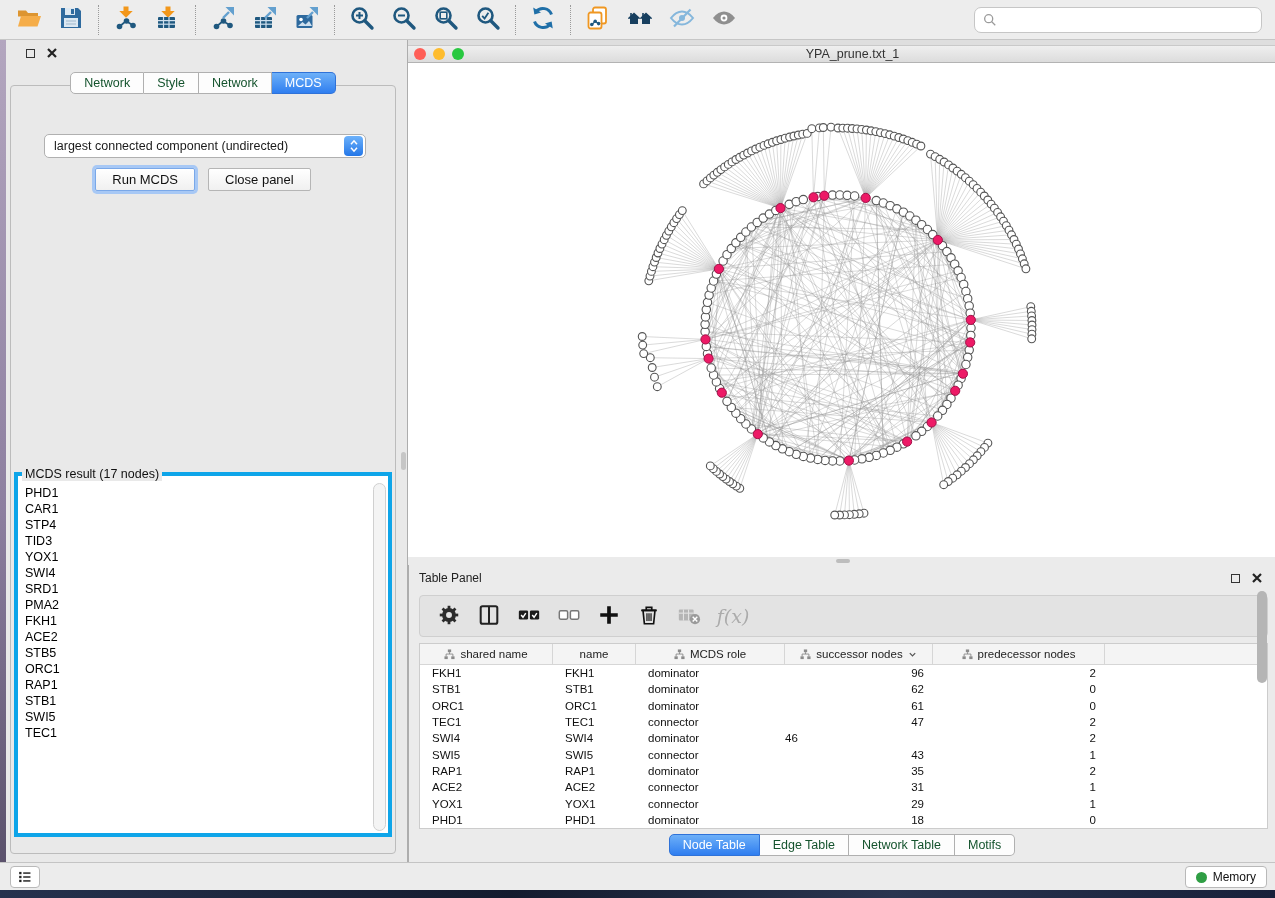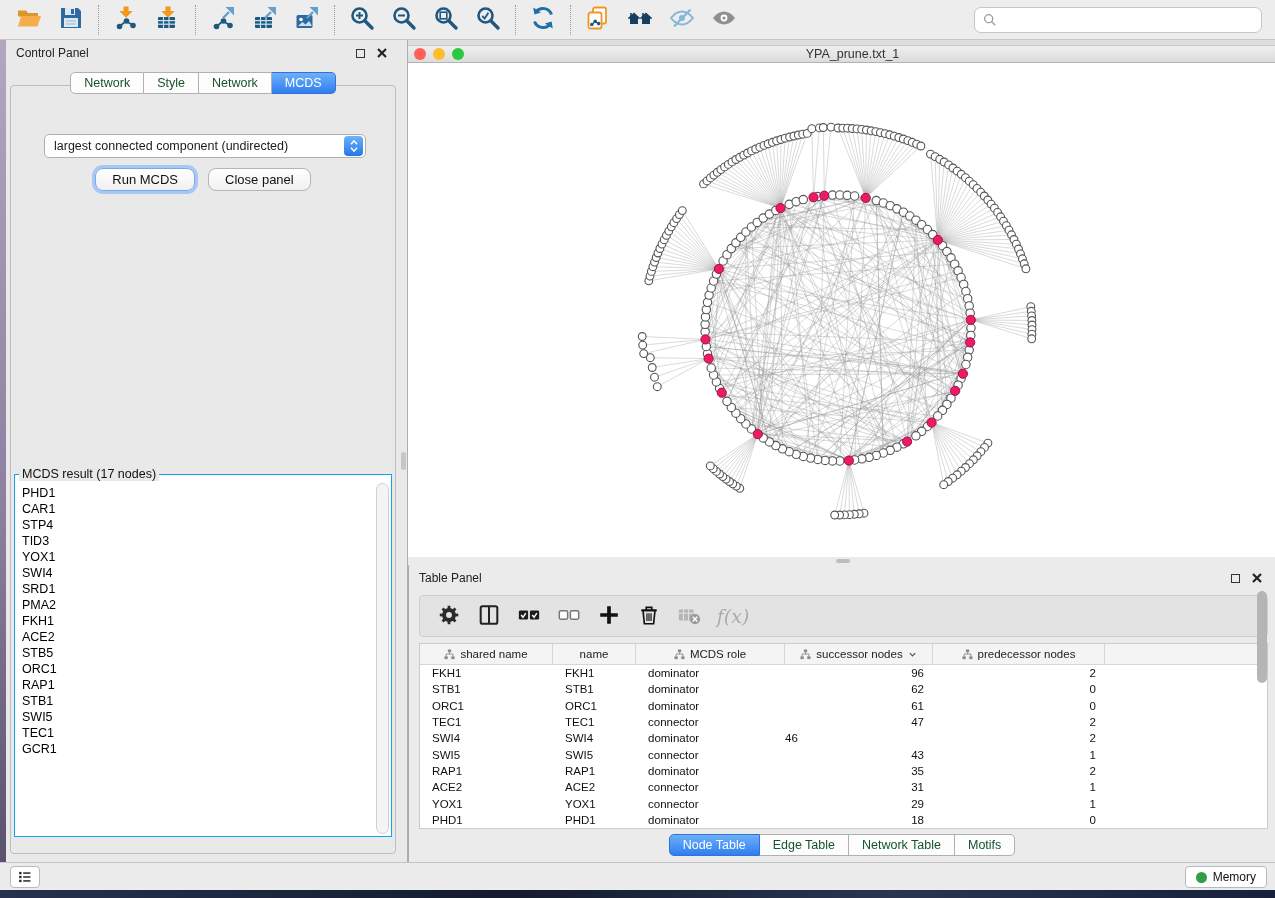--- a/index.html
+++ b/index.html
@@ -46,24 +46,24 @@
   .cp-bezel{position:absolute;left:4px;right:4px;top:45px;bottom:8px;border:1px solid #bcbcbc;
     border-radius:4px;background:#e9e9e9;}
   .opt-label{position:absolute;left:0;width:100%;top:73px;text-align:center;font-size:13px;color:#111;}
   .criterion-select{position:absolute;left:38px;top:94px;width:322px;height:24px;background:#fff;
     border:1px solid #b0b0b0;border-radius:5px;display:flex;align-items:center;cursor:pointer;}
   .criterion-select .sel-text{flex:1;font-size:12.5px;padding-left:9px;white-space:nowrap;}
   .criterion-select .stepper{width:19px;height:20px;margin-right:2px;border-radius:4px;
     background:linear-gradient(#6db2fb,#2477e8);display:flex;align-items:center;justify-content:center;}
   .btn-row{position:absolute;left:0;top:128px;width:100%;display:flex;justify-content:center;gap:13px;}
   .mac-btn{height:23px;padding:0 16px;background:linear-gradient(#ffffff,#f0f0f0);border:1px solid #b5b5b5;
-    border-radius:8px;font-size:13px;font-family:"Liberation Sans",sans-serif;cursor:pointer;color:#111;}
+    border-radius:2px;font-size:13px;font-family:"Liberation Sans",sans-serif;cursor:pointer;color:#111;}
   .mac-btn.focused{box-shadow:0 0 0 3px #a7c8f5;border-color:#7aa8e8;}
 
-  .mcds-fieldset{position:absolute;left:8px;top:427px;width:378px;height:370px;border:1px solid #0ea5e9;
+  .mcds-fieldset{position:absolute;left:8px;top:427px;width:378px;height:370px;border:4px solid #0ea5e9;
     margin:0;padding:0;background:#fff;}
   .mcds-fieldset legend{font-size:12.5px;color:#111;background:#e9e9e9;padding:0 3px;margin-left:4px;}
   .mcds-list{position:absolute;left:1px;right:16px;top:2px;bottom:2px;overflow:hidden;padding:2px 0 0 6px;}
   .mcds-item{font-size:12.5px;line-height:16px;color:#000;cursor:default;}
   .mcds-scroll{position:absolute;right:2px;top:2px;bottom:2px;width:13px;background:#f4f4f4;
     border:1px solid #d0d0d0;border-radius:7px;}
 
   
   .v-splitter{position:absolute;left:400px;top:40px;width:8px;height:822px;background:#e9e9e9;
     border-right:1px solid #adadad;cursor:col-resize;}
@@ -272,21 +272,20 @@
         </svg>
       <input type="text" placeholder="" style="">
     </div>
   </div>
 
   <div class="desktop-left"></div>
   <div class="desktop-bottom"></div>
 
   <div class="control-panel">
     <div class="panel-header">
-      <span class="ph-title">Control Panel</span>
       <button class="ph-btn">
           <span class="float-glyph"></span>
         </button>
       <button class="ph-btn">
         <svg class="close-glyph" viewBox="0 0 10 10">
             <path d="M1 1l8 8M9 1L1 9" stroke="#222" stroke-width="2.2"></path>
           </svg>
       </button>
     </div>
     <div class="cp-tabs">
@@ -320,21 +319,20 @@
           <div class="mcds-item">SRD1</div>
           <div class="mcds-item">PMA2</div>
           <div class="mcds-item">FKH1</div>
           <div class="mcds-item">ACE2</div>
           <div class="mcds-item">STB5</div>
           <div class="mcds-item">ORC1</div>
           <div class="mcds-item">RAP1</div>
           <div class="mcds-item">STB1</div>
           <div class="mcds-item">SWI5</div>
           <div class="mcds-item">TEC1</div>
-          <div class="mcds-item">GCR1</div>
         </div>
       <div class="mcds-scroll"></div>
     </fieldset>
   </div>
 
   <div class="v-splitter">
       <div class="grip"></div>
     </div>
 
   <div class="network-window">

